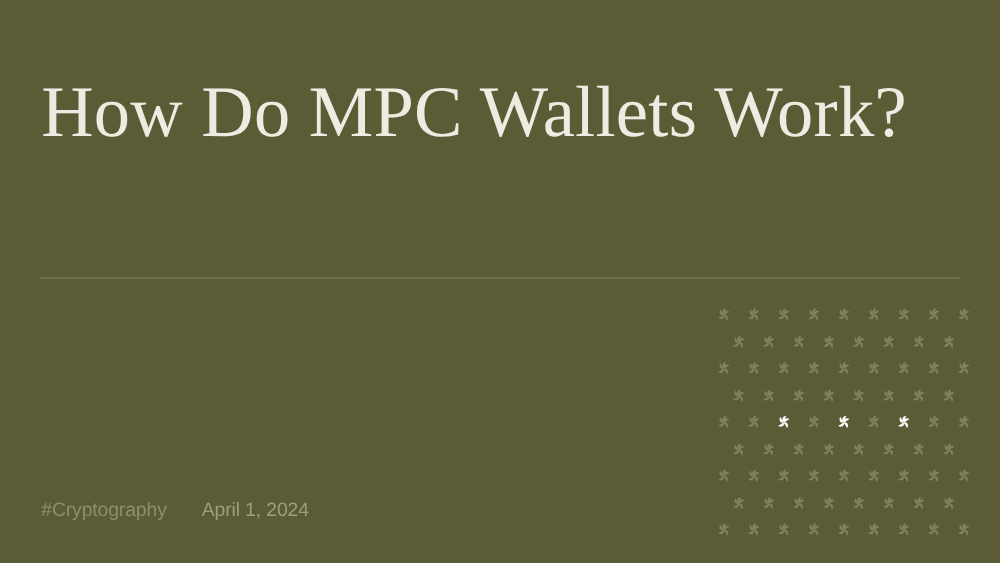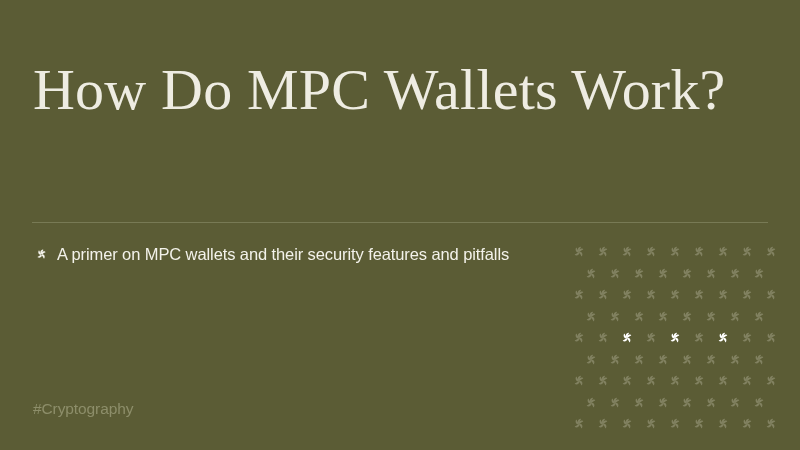--- a/index.html
+++ b/index.html
@@ -114,37 +114,24 @@
 </style>
 </head>
 <body>
 
 <div class="slide">
 
   <h1 class="title">How Do MPC Wallets Work?</h1>
 
   <div class="divider"></div>
 
-  <div class="subtitle-row">
-    <span class="bullet-icon">
-      <svg viewBox="0 0 24 24" aria-hidden="true">
-        <g fill="#F3F2EA">
-          <path d="M12 11.1c-1.3-1.1-2.5-2.6-3.0-4.3-.15-.5-.75-.6-1.0-.15-.75 1.4-.7 3.2.35 4.55.7.9 1.9 1.3 3.0 1.1z"></path>
-          <path d="M12.9 12c1.1-1.3 2.6-2.5 4.3-3.0.5-.15.6-.75.15-1.0-1.4-.75-3.2-.7-4.55.35-.9.7-1.3 1.9-1.1 3.0z"></path>
-          <path d="M12 12.9c1.3 1.1 2.5 2.6 3.0 4.3.15.5.75.6 1.0.15.75-1.4.7-3.2-.35-4.55-.7-.9-1.9-1.3-3.0-1.1z"></path>
-          <path d="M11.1 12c-1.1 1.3-2.6 2.5-4.3 3.0-.5.15-.6.75-.15 1.0 1.4.75 3.2.7 4.55-.35.9-.7 1.3-1.9 1.1-3.0z"></path>
-          <path d="M12.6 10.8c.15-1.7.7-3.55 1.85-4.95.35-.4.05-.95-.45-.9-1.55.2-3.0 1.25-3.5 2.9-.35 1.1 0 2.3.8 3.05z"></path>
-        </g>
-      </svg>
-    </span>
-    <span class="subtitle-text">A primer on MPC wallets and their security features and pitfalls</span>
-  </div>
 
   <div class="footer">
     <span class="footer-tag">#Cryptography</span>
+    <span class="footer-date">April 1, 2024</span>
   </div>
 
   <div class="pattern">
       <div class="pat-row" style="top: 0px; left: 0px;">
         <span class="pat-cell pat-dim" style="color: rgb(216, 214, 196);">
           <svg viewBox="0 0 24 24">
             <use href="#pinwheel-glyph"></use>
           </svg>
         </span>
         <span class="pat-cell pat-dim" style="color: rgb(216, 214, 196);">

